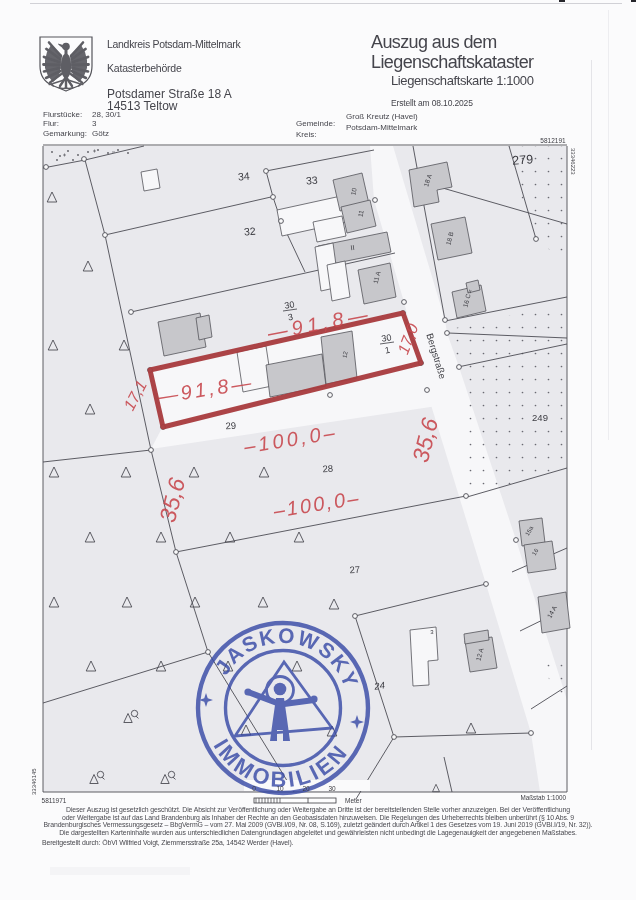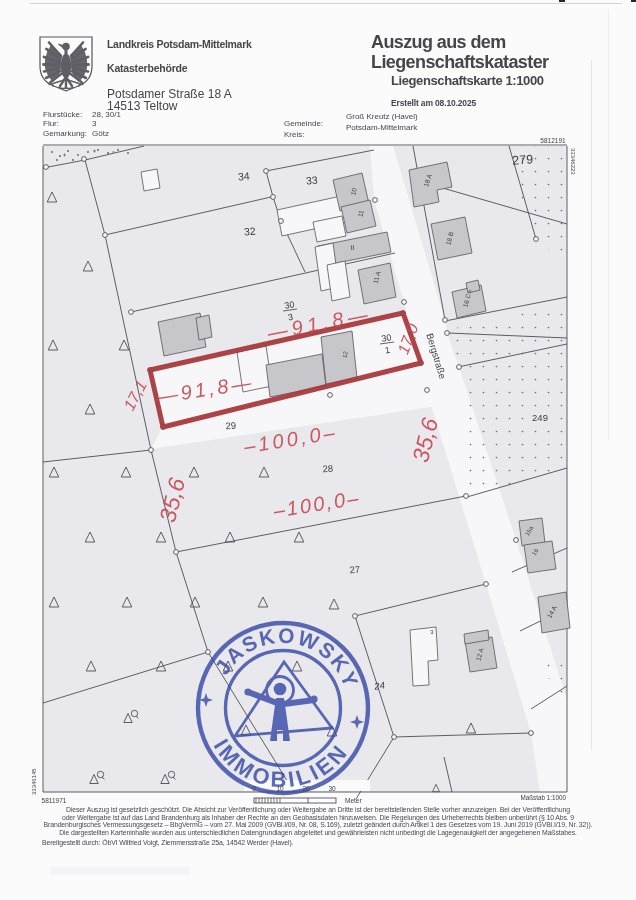--- a/index.html
+++ b/index.html
@@ -1,16 +1,16 @@
 <!DOCTYPE html>
 <html><head><meta charset="utf-8"><style>
 html,body{margin:0;padding:0;width:636px;height:900px;background:#fbfbfc;overflow:hidden}
 body{position:relative;font-family:"Liberation Sans",sans-serif;color:#45454c}
 .abs{position:absolute}
-.b{font-weight:bold}
+.b{font-weight:normal}
 </style></head><body>
 <div class="abs" style="left:30px;top:2.5px;width:592px;height:1px;background:#b6b6bc;opacity:0.6"></div>
 <div class="abs" style="left:559px;top:0px;width:6px;height:2.4px;background:#26262b"></div>
 <div class="abs" style="left:631px;top:0px;width:5px;height:2.4px;background:#26262b"></div>
 <div class="abs" style="left:591px;top:60px;width:1px;height:690px;background:#e4e4e8"></div>
 <div class="abs" style="left:608px;top:10px;width:1px;height:430px;background:#ededf0"></div>
 <div class="abs" style="left:50px;top:867px;width:140px;height:8px;background:#f4f4f6"></div>
 <svg style="position:absolute;left:39px;top:36px" width="54" height="56" viewBox="0 0 54 56">
 <path d="M1,1 H53 V30 Q53,44 40.5,49.5 Q31,53.3 27,55 Q23,53.3 13.5,49.5 Q1,44 1,30 Z" fill="#fcfcfd" stroke="#55555b" stroke-width="1.2"></path>
 <g stroke="#5e5e64" fill="none" stroke-linecap="round">
@@ -44,21 +44,21 @@
   </svg>
 <div class="abs b" style="left:107px;top:38px;font-size:10.5px;letter-spacing:-0.3px">Landkreis Potsdam-Mittelmark</div>
 <div class="abs b" style="left:107px;top:62px;font-size:10.5px;letter-spacing:-0.2px">Katasterbehörde</div>
 <div class="abs" style="left:107px;top:86.5px;font-size:12px">Potsdamer Straße 18 A</div>
 <div class="abs" style="left:107px;top:98.5px;font-size:12px">14513 Teltow</div>
 <div class="abs b" style="left:371px;top:31.5px;font-size:18px;letter-spacing:-0.6px;line-height:20.5px">Auszug aus dem<br>Liegenschaftskataster</div>
 <div class="abs b" style="left:391px;top:72.5px;font-size:13px;letter-spacing:-0.4px">Liegenschaftskarte 1:1000</div>
 <div class="abs b" style="left:391px;top:97.5px;font-size:8.5px;letter-spacing:-0.15px">Erstellt am 08.10.2025</div>
 <div class="abs" style="left:43px;top:110px;font-size:8px;line-height:9.3px">Flurstücke:<br>Flur:<br>Gemarkung:</div>
 <div class="abs" style="left:92px;top:110px;font-size:8px;line-height:9.3px">28, 30/1<br>3<br>Götz</div>
-<div class="abs" style="left:284px;top:119px;font-size:8px;line-height:10.5px">Gemeinde:<br>Kreis:</div>
+<div class="abs" style="left:296px;top:119px;font-size:8px;line-height:10.5px">Gemeinde:<br>Kreis:</div>
 <div class="abs" style="left:346px;top:112px;font-size:8px;line-height:10.5px">Groß Kreutz (Havel)<br>Potsdam-Mittelmark</div>
 <svg style="position:absolute;left:0;top:0" width="636" height="900" viewBox="0 0 636 900">
     <rect x="43" y="146" width="524" height="646" fill="#e9e9ed"></rect>
     <polygon points="370,146 374,200 404,302 427,392 486,584 531,733 540,792 567,792 567,700 516,540 459,367 447,333 445,320 433,280 393,146" fill="#f7f7f9"></polygon>
     <polygon points="163,426 419,364 445,395 437,406 151,449" fill="#f7f7f9"></polygon>
     <polygon points="150,370 403,313 421,363 163,427" fill="#f7f7f9"></polygon>
     <defs>
       <pattern id="dots" width="13" height="13" patternUnits="userSpaceOnUse">
         <circle cx="2.5" cy="2.5" r="0.85" fill="#6a6a72"></circle>
       </pattern>

